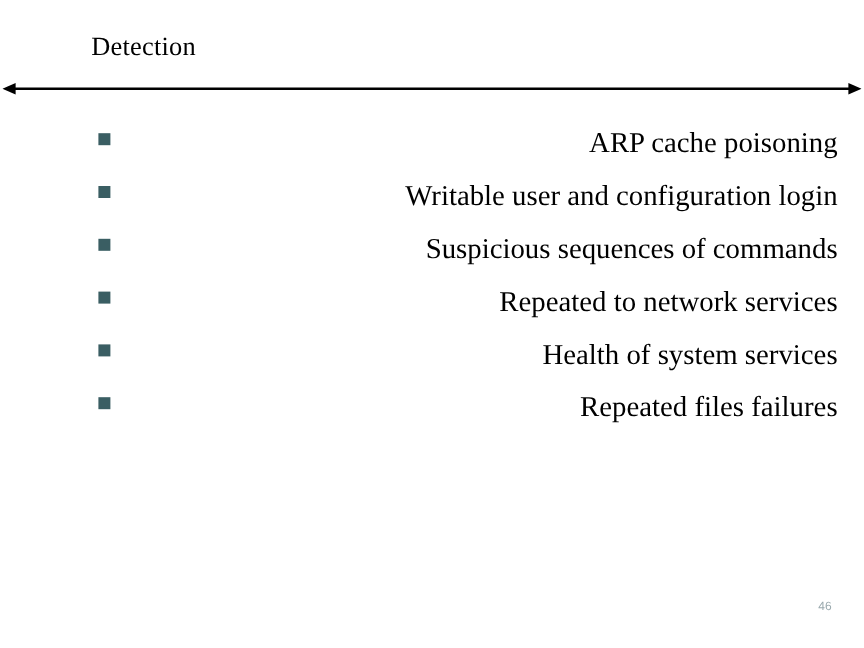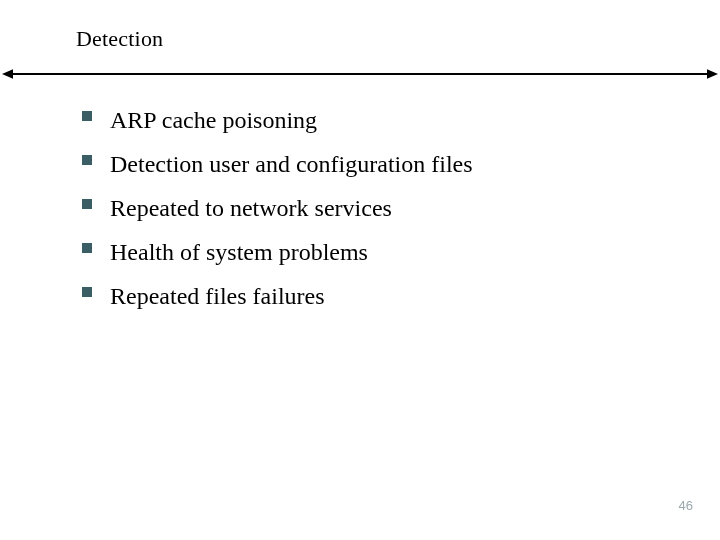--- a/index.html
+++ b/index.html
@@ -54,20 +54,21 @@
     position: absolute;
     left: 78px;
     top: 98px;
     width: 620px;
   }
   .bullet-item {
     position: relative;
     min-height: 44px;
     padding-left: 32px;
     box-sizing: border-box;
+    text-align: right;
   }
   .bullet-marker {
     position: absolute;
     left: 4px;
     top: 13px;
     width: 10px;
     height: 10px;
     background: #3a5e63;
     display: block;
   }
@@ -78,21 +79,21 @@
     color: #000000;
     font-family: "Liberation Serif", "DejaVu Serif", serif;
     white-space: pre-line;
   }
 
   
   .page-number {
     position: absolute;
     right: 27px;
     top: 498px;
-    font-size: 13px;
+    font-size: 10px;
     line-height: 16px;
     color: #9aa9ae;
     font-family: "Liberation Sans", "DejaVu Sans", sans-serif;
     text-align: left;
   }
 </style>
 </head>
 <body>
 
 <div class="slide">
@@ -109,32 +110,36 @@
 
   <div class="bullet-list">
 
     <div class="bullet-item">
       <span class="bullet-marker"></span>
       <span class="bullet-text">ARP cache poisoning</span>
     </div>
 
     <div class="bullet-item">
       <span class="bullet-marker"></span>
-      <span class="bullet-text">Detection user and configuration files</span>
+      <span class="bullet-text">Writable user and configuration login</span>
     </div>
 
+    <div class="bullet-item">
+      <span class="bullet-marker"></span>
+      <span class="bullet-text">Suspicious sequences of commands</span>
+    </div>
 
     <div class="bullet-item">
       <span class="bullet-marker"></span>
       <span class="bullet-text">Repeated to network services</span>
     </div>
 
     <div class="bullet-item">
       <span class="bullet-marker"></span>
-      <span class="bullet-text">Health of system problems</span>
+      <span class="bullet-text">Health of system services</span>
     </div>
 
     <div class="bullet-item">
       <span class="bullet-marker"></span>
       <span class="bullet-text">Repeated files failures</span>
     </div>
 
 
   </div>
 

